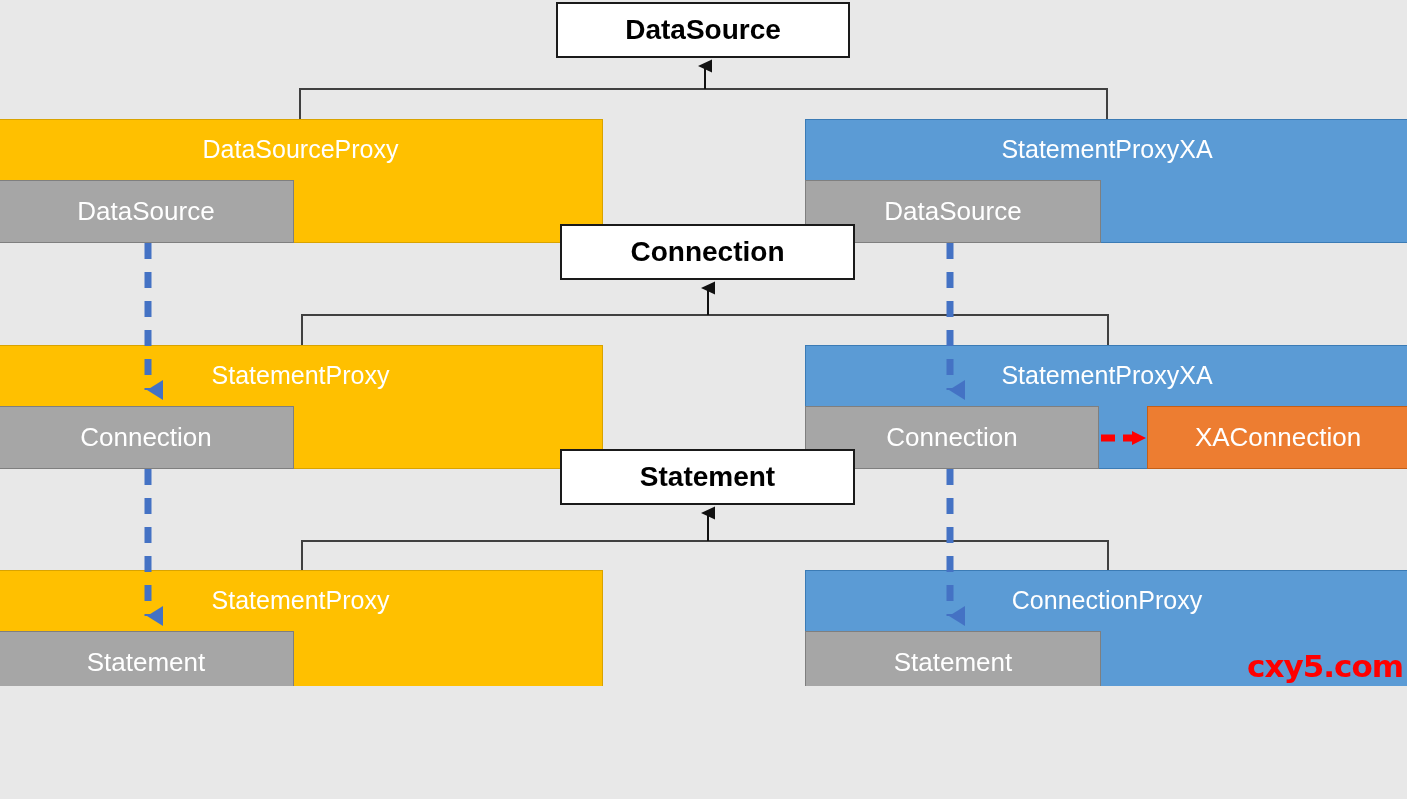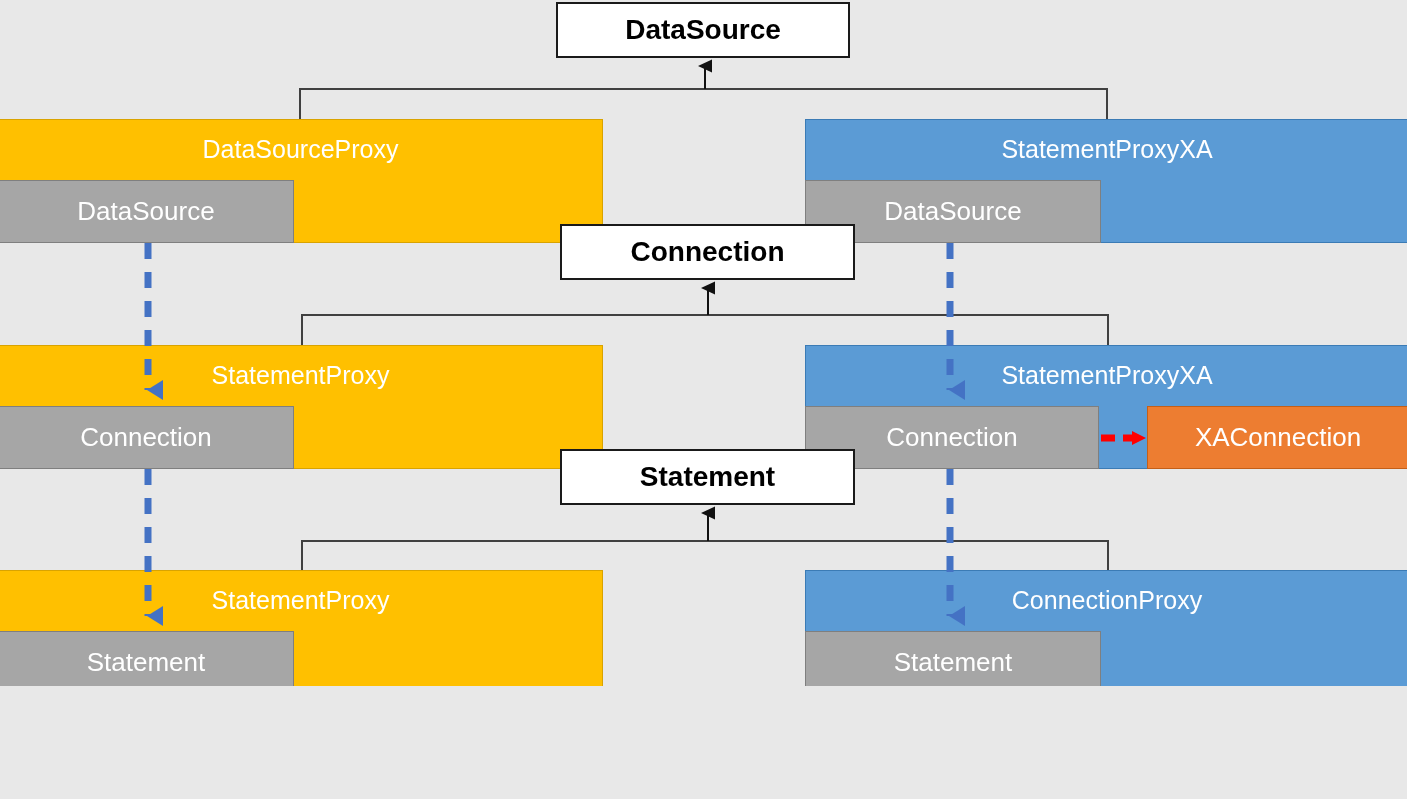--- a/index.html
+++ b/index.html
@@ -227,14 +227,15 @@
     </g>
   </svg>
 
   <div class="group-label" style="left:200px; top:722px; width:200px;">
     <span>AT</span>
   </div>
   <div class="group-label" style="left:1006px; top:722px; width:200px;">
     <span>XA</span>
   </div>
 
+  <div id="watermark">cxy5.com</div>
 
 </div>
 
 </body></html>

